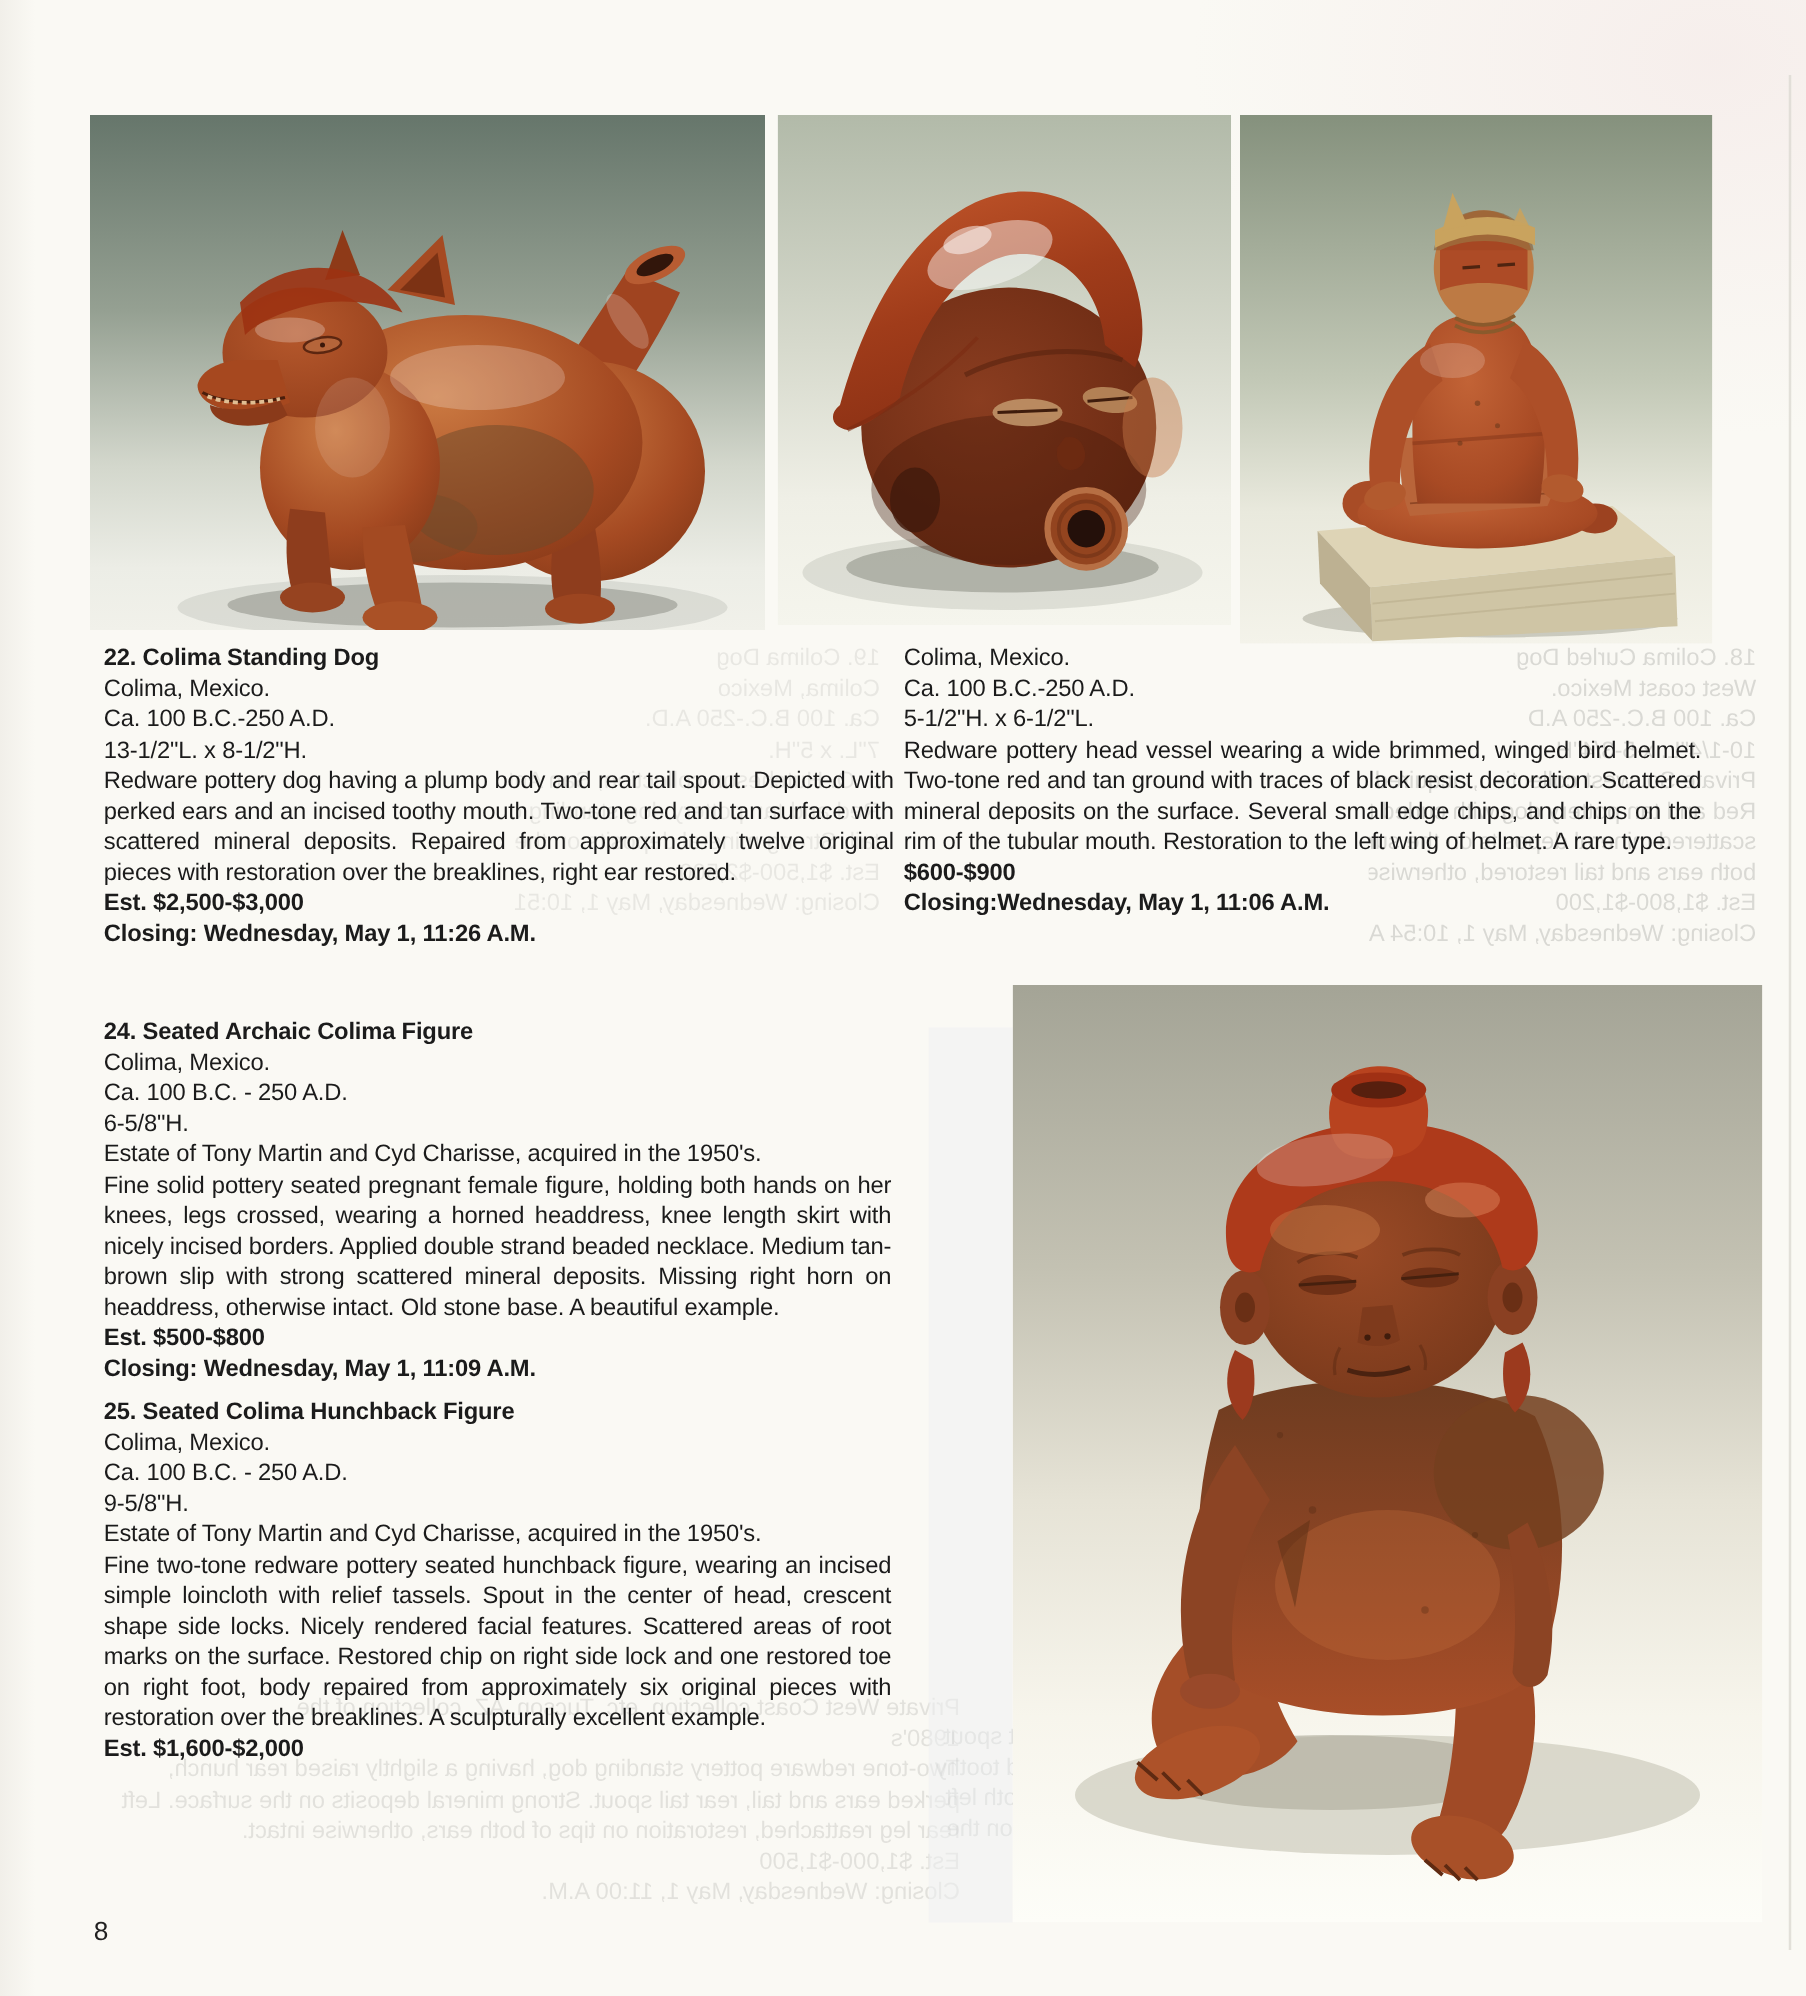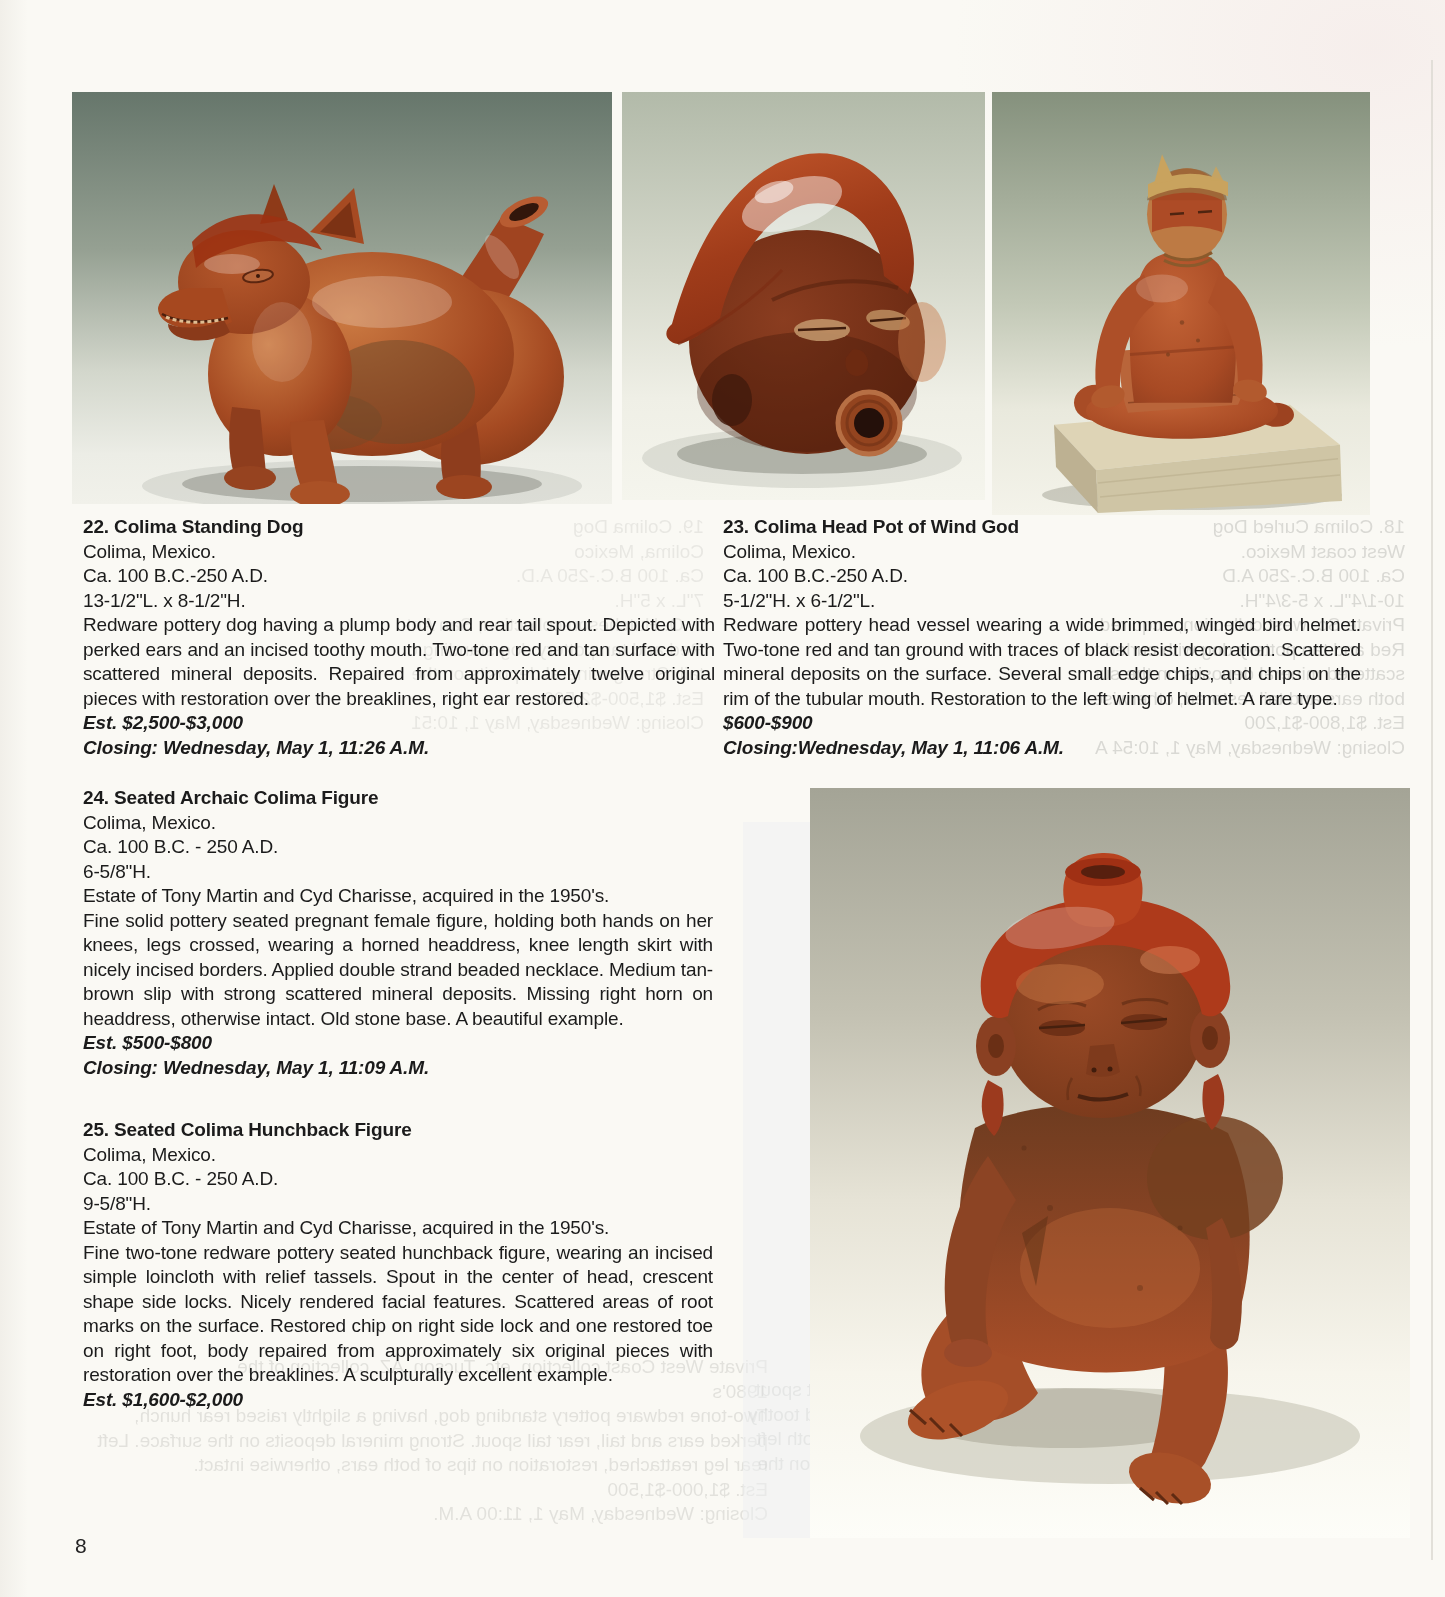--- a/index.html
+++ b/index.html
@@ -17,25 +17,25 @@
   .photo1{left:72px;top:92px;width:540px;height:412px;}
   .photo2{left:622px;top:92px;width:363px;height:408px;}
   .photo3{left:992px;top:92px;width:378px;height:423px;}
   .photo4{left:810px;top:788px;width:600px;height:750px;}
   .scan-band{position:absolute;left:743px;top:822px;width:67px;height:716px;background:#eef0f3;opacity:.55;}
   .edge-line{position:absolute;left:1431px;top:60px;width:2px;height:1500px;background:#dcd9d2;opacity:.8;}
 
   .lot{position:absolute;font-size:19px;line-height:24.5px;letter-spacing:-0.15px;margin-left:11px;}
   .lot22{left:72px;top:515px;width:632px;}
   .lot23{left:712px;top:515px;width:638px;}
-  .lot24{left:72px;top:786px;width:630px;}
+  .lot24{left:72px;top:814px;width:630px;}
   .lot25{left:72px;top:1118px;width:630px;}
   .lot-title{font-weight:bold;}
   .lot-par{text-align:justify;}
-  .lot-est,.lot-close{font-weight:bold;font-style:italic;}
+  .lot-est,.lot-close{font-weight:bold;}
 
   .ghost{position:absolute;transform:scaleX(-1);color:#90908c;font-size:19px;line-height:24.5px;font-weight:500;pointer-events:none;}
   .ghost div{white-space:nowrap;overflow:hidden;}
   .g-mid{left:408px;top:515px;width:296px;opacity:.16;}
   .g-right{left:1095px;top:515px;width:310px;opacity:.30;}
   .g-botleft{left:80px;top:1355px;width:688px;opacity:.22;}
   .g-strip{left:700px;top:1378px;width:126px;opacity:.30;}
   .g-photocol{left:830px;top:1150px;width:240px;opacity:.12;}
   .g-photobot{left:1000px;top:1468px;width:410px;opacity:.14;}
 
@@ -316,21 +316,20 @@
     <div class="lot-title">22. Colima Standing Dog</div>
     <div class="lot-line">Colima, Mexico.</div>
     <div class="lot-line">Ca. 100 B.C.-250 A.D.</div>
     <div class="lot-line">13-1/2"L. x 8-1/2"H.</div>
     <div class="lot-par">Redware pottery dog having a plump body and rear tail spout. Depicted with perked ears and an incised toothy mouth. Two-tone red and tan surface with scattered mineral deposits. Repaired from approximately twelve original pieces with restoration over the breaklines, right ear restored.</div>
     <div class="lot-est">Est. $2,500-$3,000</div>
     <div class="lot-close">Closing: Wednesday, May 1, 11:26 A.M.</div>
   </div>
 
   <div class="lot lot23">
-    <div class="lot-title">23. Colima Head Pot of Wind God</div>
     <div class="lot-line">Colima, Mexico.</div>
     <div class="lot-line">Ca. 100 B.C.-250 A.D.</div>
     <div class="lot-line">5-1/2"H. x 6-1/2"L.</div>
     <div class="lot-par">Redware pottery head vessel wearing a wide brimmed, winged bird helmet. Two-tone red and tan ground with traces of black resist decoration. Scattered mineral deposits on the surface. Several small edge chips, and chips on the rim of the tubular mouth. Restoration to the left wing of helmet. A rare type.</div>
     <div class="lot-est">$600-$900</div>
     <div class="lot-close">Closing:Wednesday, May 1, 11:06 A.M.</div>
   </div>
 
   <div class="lot lot24">
     <div class="lot-title">24. Seated Archaic Colima Figure</div>

